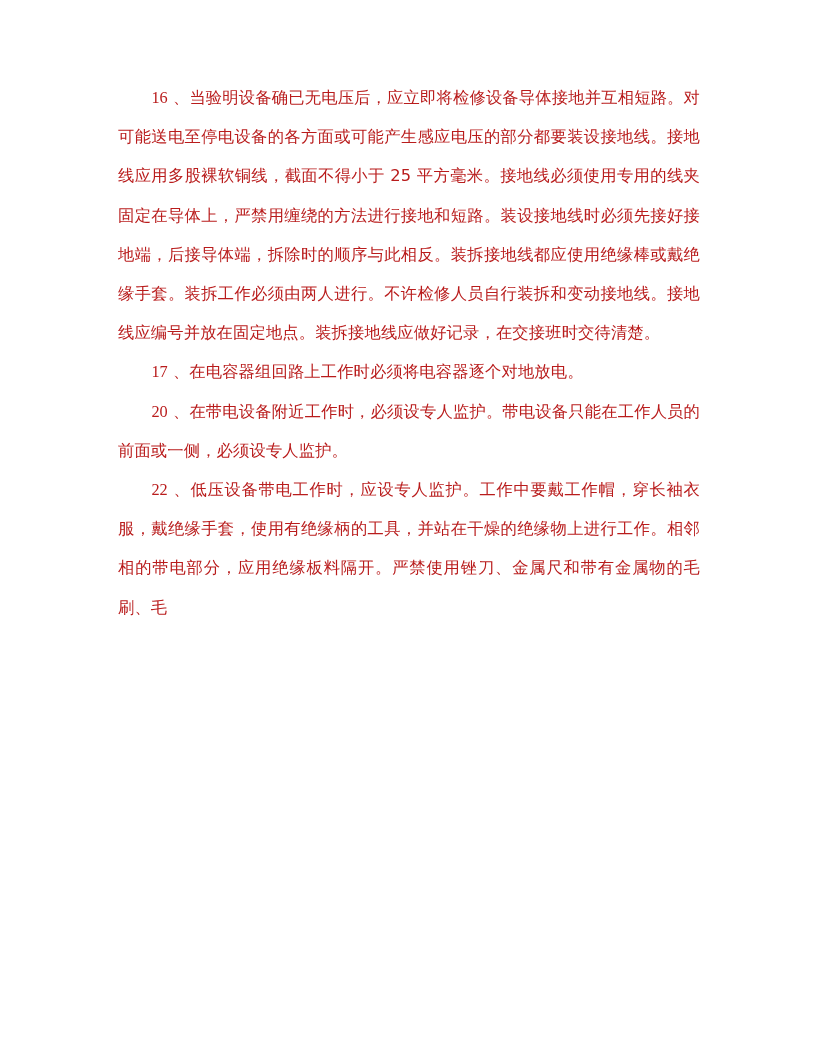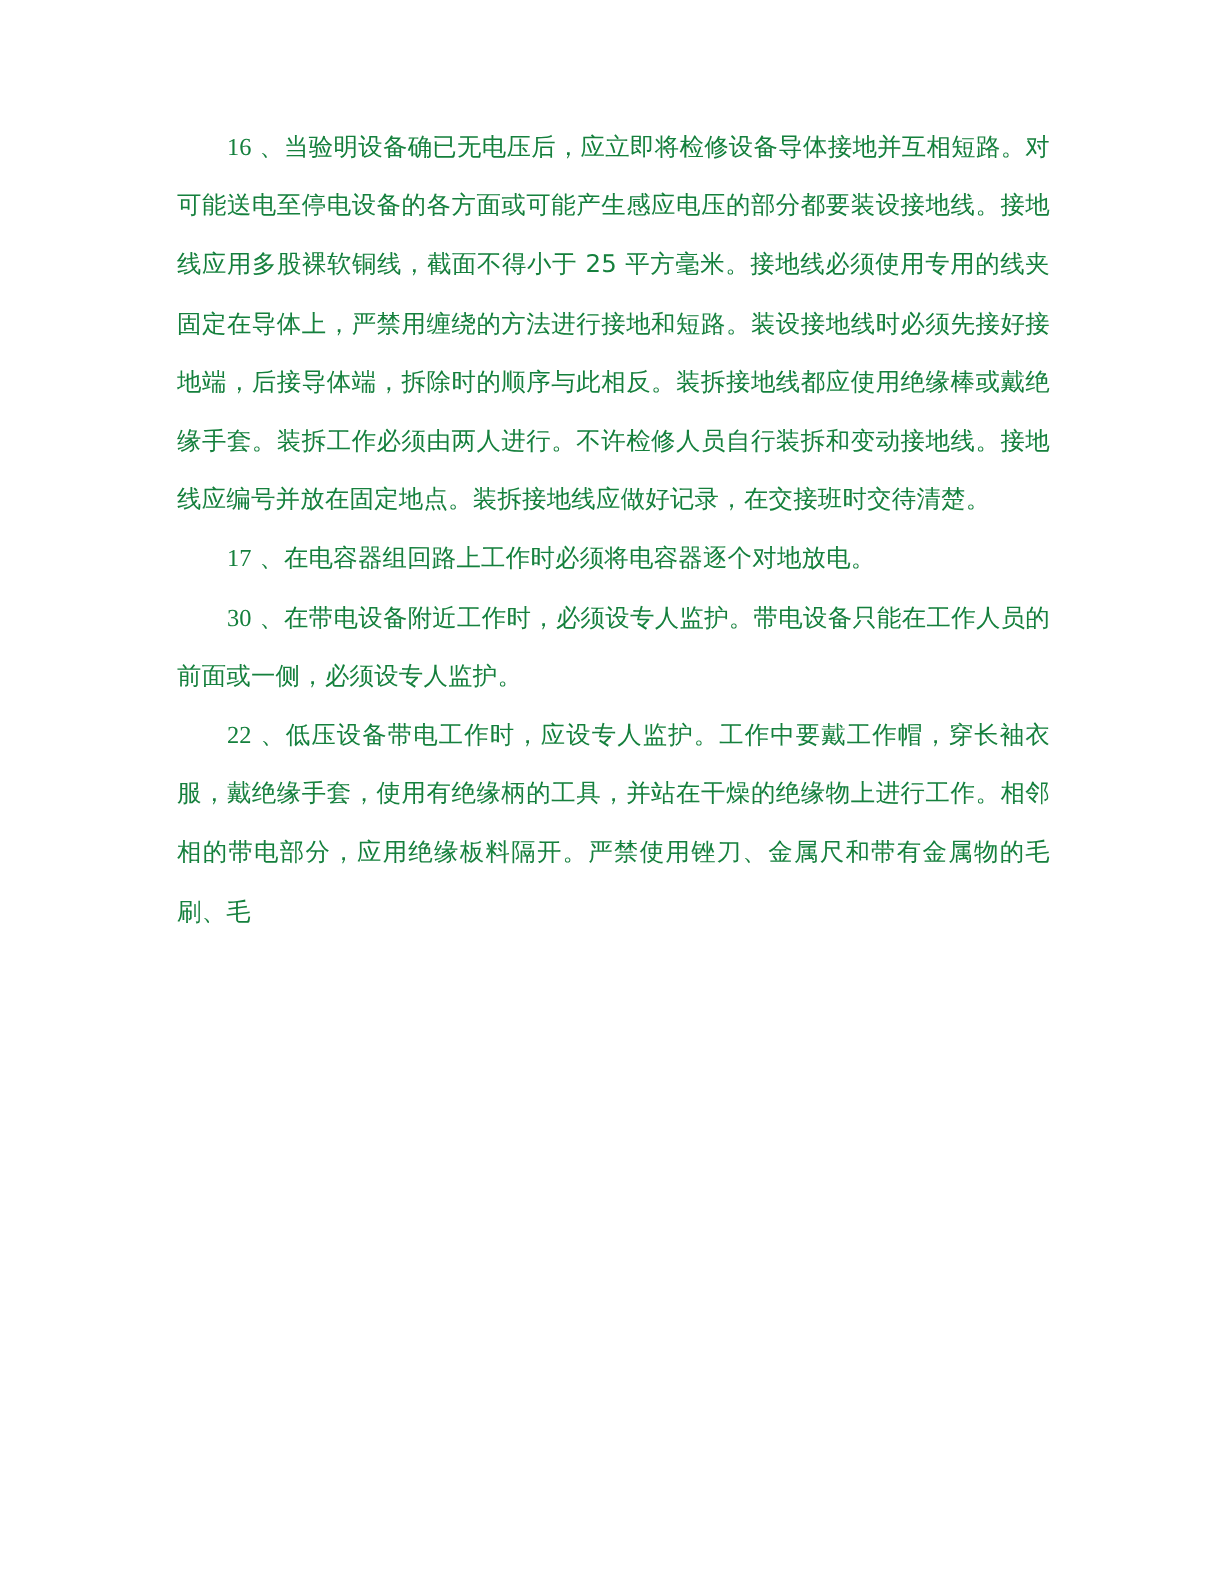--- a/index.html
+++ b/index.html
@@ -22,21 +22,21 @@
     position: absolute;
     left: 118px;
     top: 78px;
     width: 582px;
   }
   .para {
     margin: 0;
     font-family: "DejaVu Sans", "Liberation Sans", sans-serif;
     font-size: 16.3px;
     line-height: 39.2px;
-    color: #15803d;
+    color: #b91c1c;
     text-align: justify;
     text-justify: inter-ideograph;
     letter-spacing: 0.15px;
     text-indent: 2.05em;
     -webkit-font-smoothing: none;
   }
   .para.no-indent {
     text-indent: 0;
   }
   .para.gap-before {
@@ -51,16 +51,16 @@
     letter-spacing: 0;
   }
 </style>
 </head>
 <body>
 
 <div class="page">
   <div class="doc-body" id="doc-body">
       <p class="para"><span class="num">16</span> <span class="sep">、</span><span>当验明设备确已无电压后，应立即将检修设备导体接地并互相短路。对可能送电至停电设备的各方面或可能产生感应电压的部分都要装设接地线。接地线应用多股裸软铜线，截面不得小于 25 平方毫米。接地线必须使用专用的线夹固定在导体上，严禁用缠绕的方法进行接地和短路。装设接地线时必须先接好接地端，后接导体端，拆除时的顺序与此相反。装拆接地线都应使用绝缘棒或戴绝缘手套。装拆工作必须由两人进行。不许检修人员自行装拆和变动接地线。接地线应编号并放在固定地点。装拆接地线应做好记录，在交接班时交待清楚。</span></p>
       <p class="para"><span class="num">17</span> <span class="sep">、</span><span>在电容器组回路上工作时必须将电容器逐个对地放电。</span></p>
-      <p class="para"><span class="num">30</span> <span class="sep">、</span><span>在带电设备附近工作时，必须设专人监护。带电设备只能在工作人员的前面或一侧，必须设专人监护。</span></p>
+      <p class="para"><span class="num">20</span> <span class="sep">、</span><span>在带电设备附近工作时，必须设专人监护。带电设备只能在工作人员的前面或一侧，必须设专人监护。</span></p>
       <p class="para"><span class="num">22</span> <span class="sep">、</span><span>低压设备带电工作时，应设专人监护。工作中要戴工作帽，穿长袖衣服，戴绝缘手套，使用有绝缘柄的工具，并站在干燥的绝缘物上进行工作。相邻相的带电部分，应用绝缘板料隔开。严禁使用锉刀、金属尺和带有金属物的毛刷、毛</span></p>
     </div>
 </div>
 
 </body></html>

